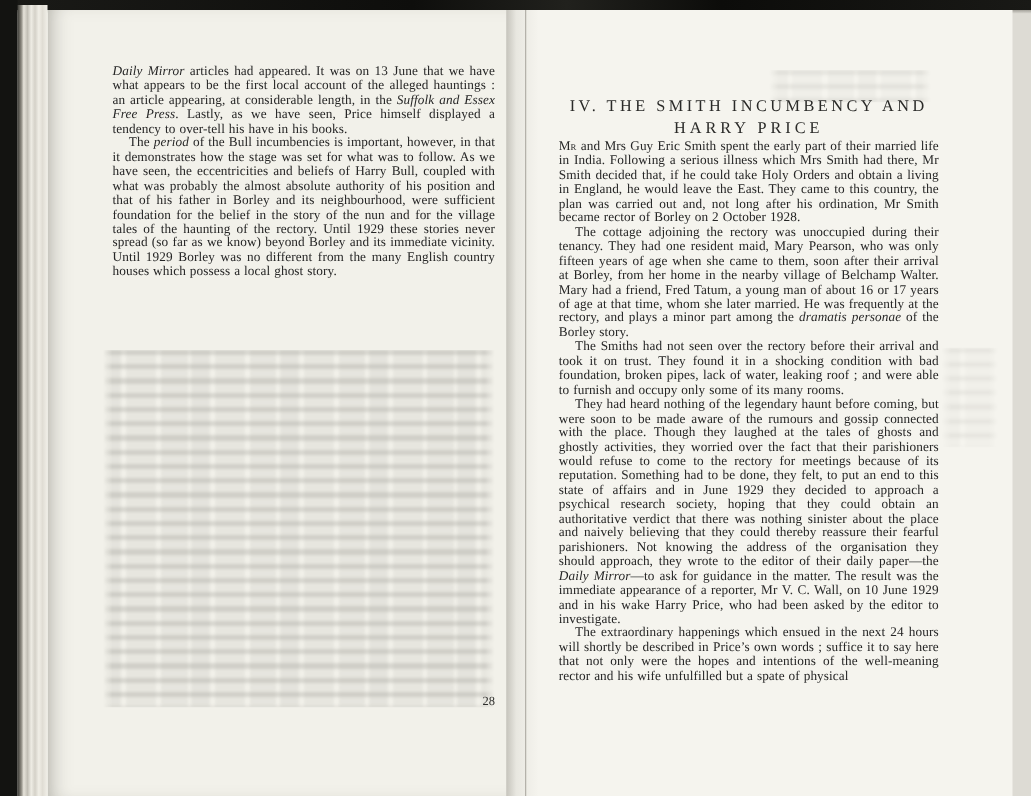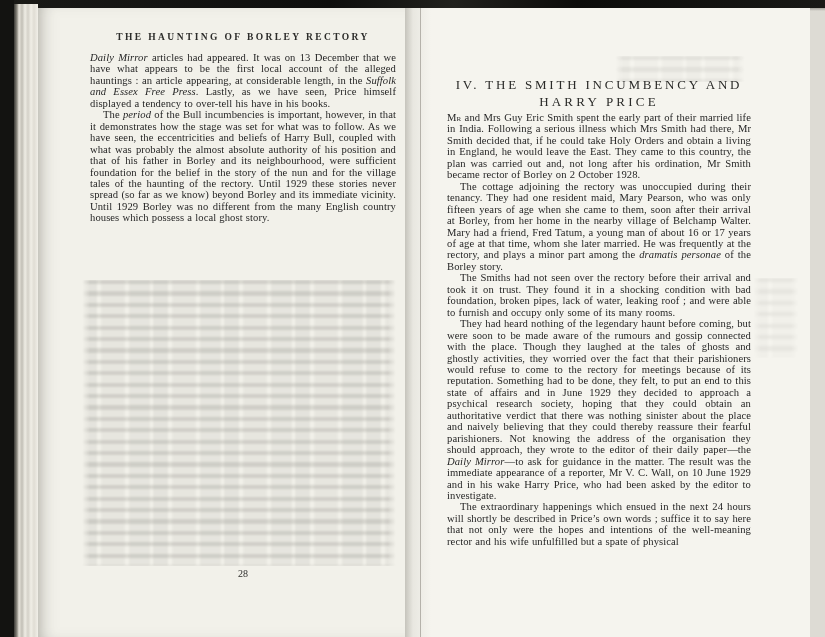--- a/index.html
+++ b/index.html
@@ -41,21 +41,21 @@
   .body-col-right{left:42px;top:104px;width:304px;}
   .para{text-align:justify;}
   .para.indent{text-indent:13px;}
   .sc{font-variant:small-caps;margin-top:44px;}
 
   .chapter-heading{position:absolute;left:42px;top:68px;width:304px;text-align:center;
     color:#2a2a28;font-size:13px;letter-spacing:2.8px;line-height:17px;white-space:nowrap;}
   .chapter-heading .line2{letter-spacing:3.2px;text-align:center;}
 
   .page-number{position:absolute;width:306px;text-align:center;font-size:10px;color:#2e2e2c;}
-  .page-number-left{left:52px;top:560px;}
+  .page-number-left{left:52px;top:548px;text-align:right;}
   .page-number-right{left:42px;top:552px;}
 
   
   .bleed{position:absolute;pointer-events:none;
     background:
       repeating-linear-gradient(90deg,rgba(0,0,0,.10) 0 15px,rgba(0,0,0,0) 15px 19px,
         rgba(0,0,0,.08) 19px 43px,rgba(0,0,0,0) 43px 47px,rgba(0,0,0,.09) 47px 68px,rgba(0,0,0,0) 68px 71px),
       repeating-linear-gradient(180deg,rgba(104,102,94,.34) 0 4.2px,rgba(104,102,94,0) 4.2px 11.4px);
     filter:blur(1.1px);opacity:.55;
     -webkit-mask-image:linear-gradient(90deg,transparent 0,#000 8px,#000 calc(100% - 8px),transparent 100%);
@@ -67,24 +67,23 @@
 </head>
 <body>
 
 <div class="scan">
 
   <div class="top-edge"></div>
   <div class="spine-edge"></div>
   <div class="page-stack"></div>
 
   <div class="page page-left">
-    <div class="running-header">THE HAUNTING OF BORLEY RECTORY</div>
 
     <div class="body-col body-col-left">
-        <p class="para"><i>Daily Mirror</i><span> articles had appeared. It was on 13 December that we have what appears to be the first local account of the alleged hauntings : an article appearing, at considerable length, in the </span><i>Suffolk and Essex Free Press</i><span>. Lastly, as we have seen, Price himself displayed a tendency to over-tell his have in his books.</span></p>
+        <p class="para"><i>Daily Mirror</i><span> articles had appeared. It was on 13 June that we have what appears to be the first local account of the alleged hauntings : an article appearing, at considerable length, in the </span><i>Suffolk and Essex Free Press</i><span>. Lastly, as we have seen, Price himself displayed a tendency to over-tell his have in his books.</span></p>
         <p class="para indent"><span>The </span><i>period</i><span> of the Bull incumbencies is important, however, in that it demonstrates how the stage was set for what was to follow. As we have seen, the eccentricities and beliefs of Harry Bull, coupled with what was probably the almost absolute authority of his position and that of his father in Borley and its neighbourhood, were sufficient foundation for the belief in the story of the nun and for the village tales of the haunting of the rectory. Until 1929 these stories never spread (so far as we know) beyond Borley and its immediate vicinity. Until 1929 Borley was no different from the many English country houses which possess a local ghost story.</span></p>
       </div>
 
     <div class="bleed bleed-left"></div>
 
     <div class="page-number page-number-left">28</div>
   </div>
 
   <div class="page page-right">
     <div class="gutter-shadow"></div>

